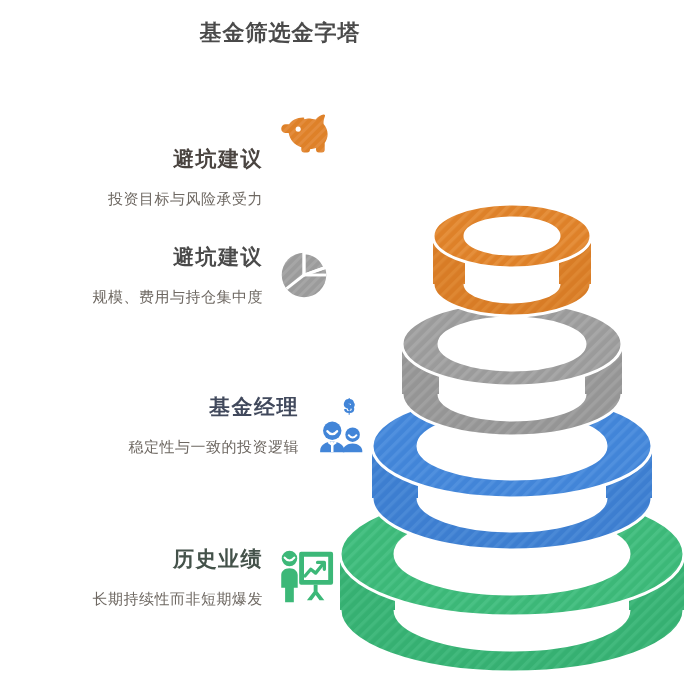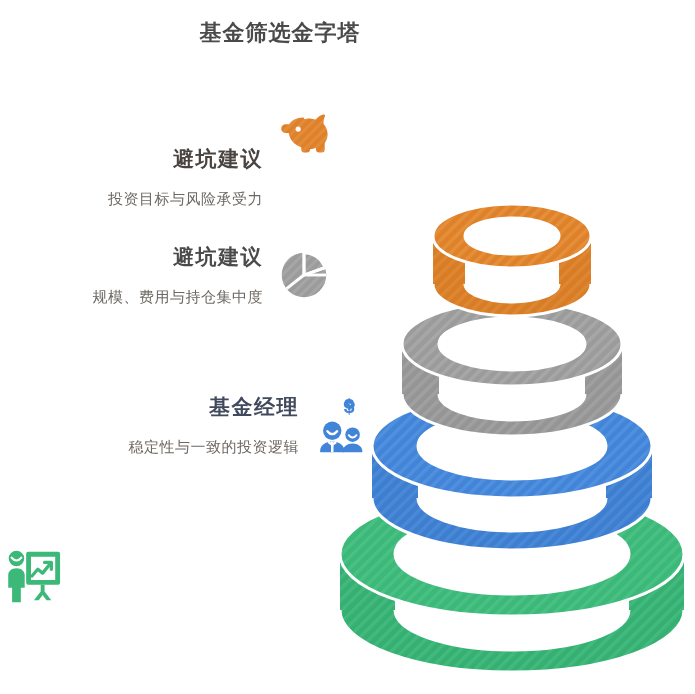--- a/index.html
+++ b/index.html
@@ -167,20 +167,24 @@
         </g>
         <path d="M19 38.5c1.5 2 3 3 5 3s3.5-1 5-3" stroke="#ffffff" stroke-width="2.4" fill="none" stroke-linecap="round"></path>
         <path d="M41 42.5c1.2 1.6 2.4 2.4 4 2.4s2.8-.8 4-2.4" stroke="#ffffff" stroke-width="2" fill="none" stroke-linecap="round"></path>
         <path d="M24 49v11" stroke="#ffffff" stroke-width="2.6" fill="none"></path>
         <path d="M20 49.5l4 3 4-3" stroke="#ffffff" stroke-width="2.4" fill="none" stroke-linejoin="round"></path>
       </svg>
     </div>
   </div>
 
   <div class="label-row" id="row-3">
+    <div class="label-text">
+      <div class="label-heading">历史业绩</div>
+      <div class="label-sub">长期持续性而非短期爆发</div>
+    </div>
     <div class="label-icon">
       <svg viewBox="0 0 64 64" xmlns="http://www.w3.org/2000/svg">
         <g fill="#3cb878">
           <circle cx="17" cy="13" r="8"></circle>
           <path d="M17 23c-5 0-8.5 3-8.5 7v13h4v15h9V43h4V30c0-4-3.5-7-8.5-7z"></path>
           <path d="M29 6h31a2 2 0 0 1 2 2v30a2 2 0 0 1-2 2H29a2 2 0 0 1-2-2V8a2 2 0 0 1 2-2zm3 5v24h25V11z"></path>
           <path d="M42 40h4v7l7 9h-5l-4-5.5L40 56h-5l7-9z"></path>
         </g>
         <path d="M33 31l6-7 5 4 8-10" stroke="#3cb878" stroke-width="3.4" fill="none" stroke-linecap="round" stroke-linejoin="round"></path>
         <path d="M46 17h7v7" stroke="#3cb878" stroke-width="3.4" fill="none" stroke-linecap="round" stroke-linejoin="round"></path>

